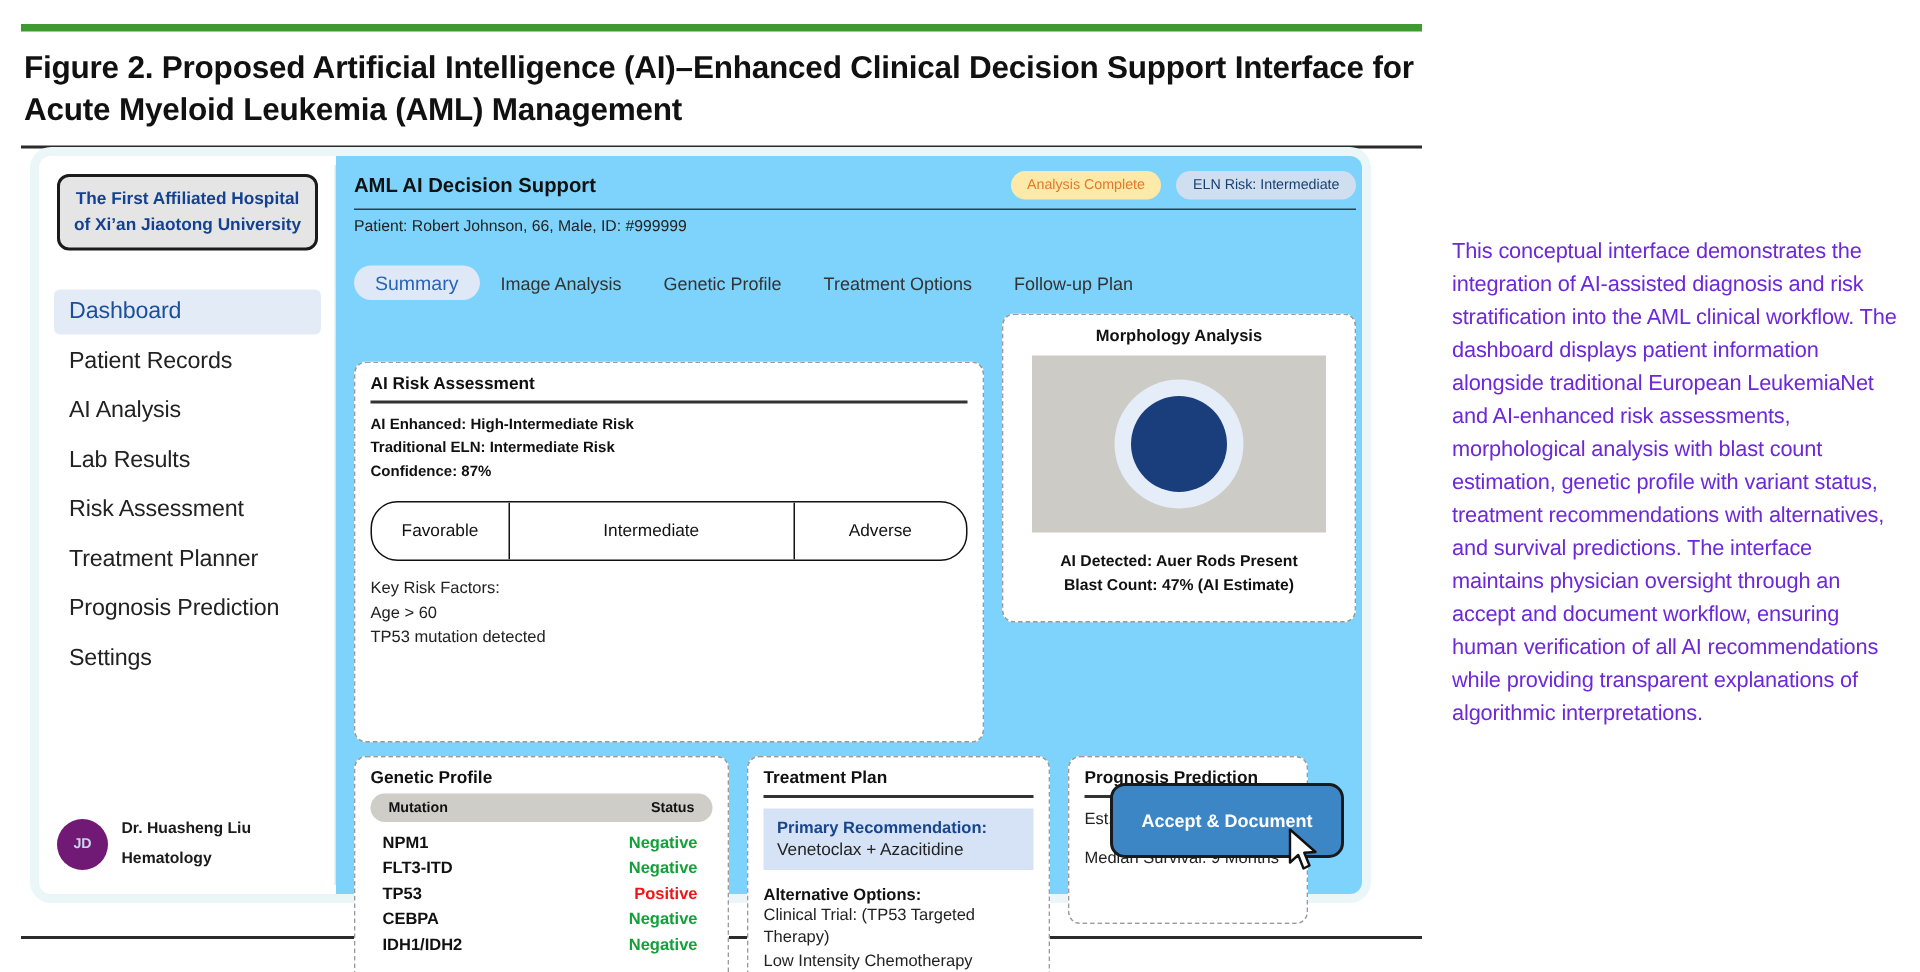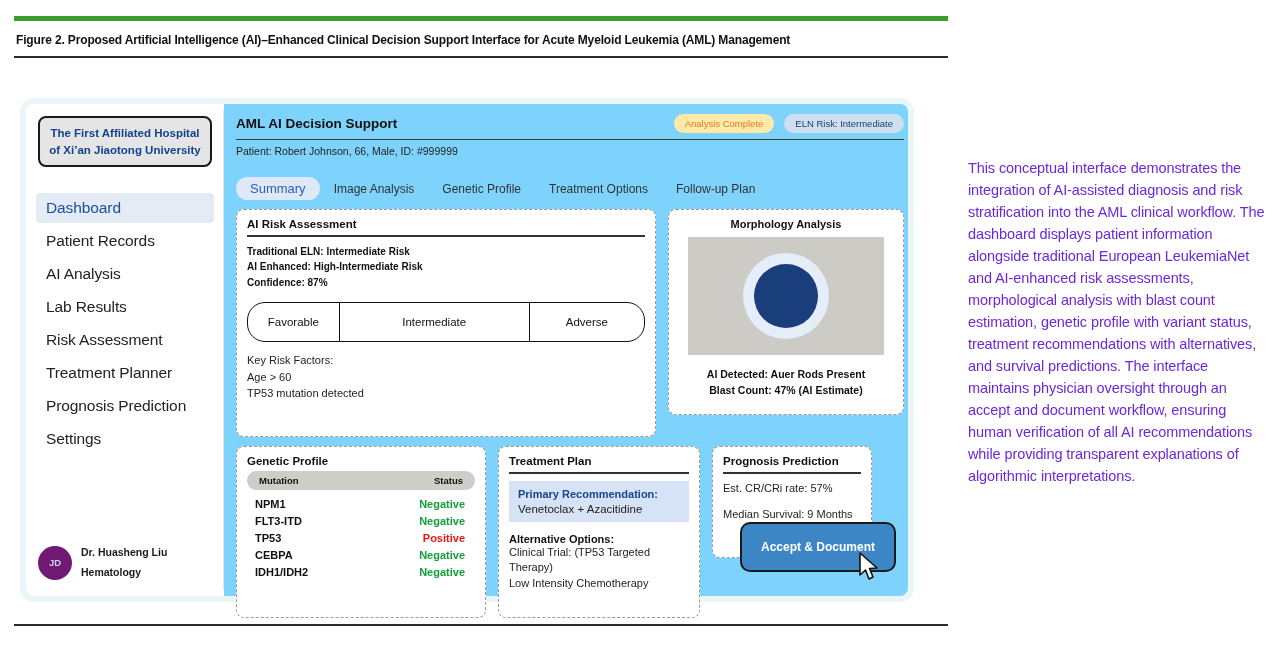--- a/index.html
+++ b/index.html
@@ -17,21 +17,21 @@
   
   .fig-wrap {
     position: absolute;
     left: 14px; top: 0; width: 934px; height: 648px;
   }
   .green-rule {
     height: 5px; background: #3d9b2f;
     margin-top: 16px; width: 934px;
   }
   .fig-title {
-    font-size: 12px; font-weight: bold;
+    font-size: 21px; font-weight: bold;
     line-height: 1.35; color: #111;
     padding: 11px 2px 8px 2px;
     letter-spacing: -0.15px;
   }
   .black-rule {
     height: 2px; background: #2b2b2b; width: 934px;
   }
   .bottom-rule {
     position: absolute; left: 0; bottom: 22px;
     height: 2px; background: #2b2b2b; width: 934px;
@@ -128,21 +128,21 @@
     border: 1.5px dashed #9a9a9a;
     border-radius: 8px;
     background: #fff;
     padding: 8px 10px;
     box-sizing: border-box;
   }
   .card-title { font-size: 11.5px; font-weight: bold; color: #111; }
   .card-rule { height: 1.5px; background: #333; margin: 5px 0 7px 0; }
 
   
-  .risk-card { width: 420px; height: 228px; position: relative; }
+  .risk-card { width: 420px; height: 254px; position: relative; margin-top: 32px; }
   .risk-lines { font-size: 10px; font-weight: bold; line-height: 1.55; color: #111; }
   .risk-bar {
     display: flex; margin: 12px 0 10px 0;
     border: 1.6px solid #111; border-radius: 18px;
     height: 38px; overflow: hidden;
   }
   .seg {
     display: flex; align-items: center; justify-content: center;
     font-size: 11.5px; color: #111;
   }
@@ -265,22 +265,22 @@
       <div class="tab">Treatment Options</div>
       <div class="tab">Follow-up Plan</div>
     </div>
 
     <div class="row">
 
       <div class="card risk-card">
         <div class="card-title">AI Risk Assessment</div>
         <div class="card-rule"></div>
         <div class="risk-lines">
+          <div>AI Enhanced: High-Intermediate Risk</div>
           <div>Traditional ELN: Intermediate Risk</div>
-          <div>AI Enhanced: High-Intermediate Risk</div>
           <div>Confidence: 87%</div>
         </div>
         <div class="risk-bar">
           <div class="seg s1">Favorable</div>
           <div class="seg s2">Intermediate</div>
           <div class="seg s3">Adverse</div>
         </div>
         <div class="risk-factors">
           <div>Key Risk Factors:</div>
           <div>Age &gt; 60</div>

